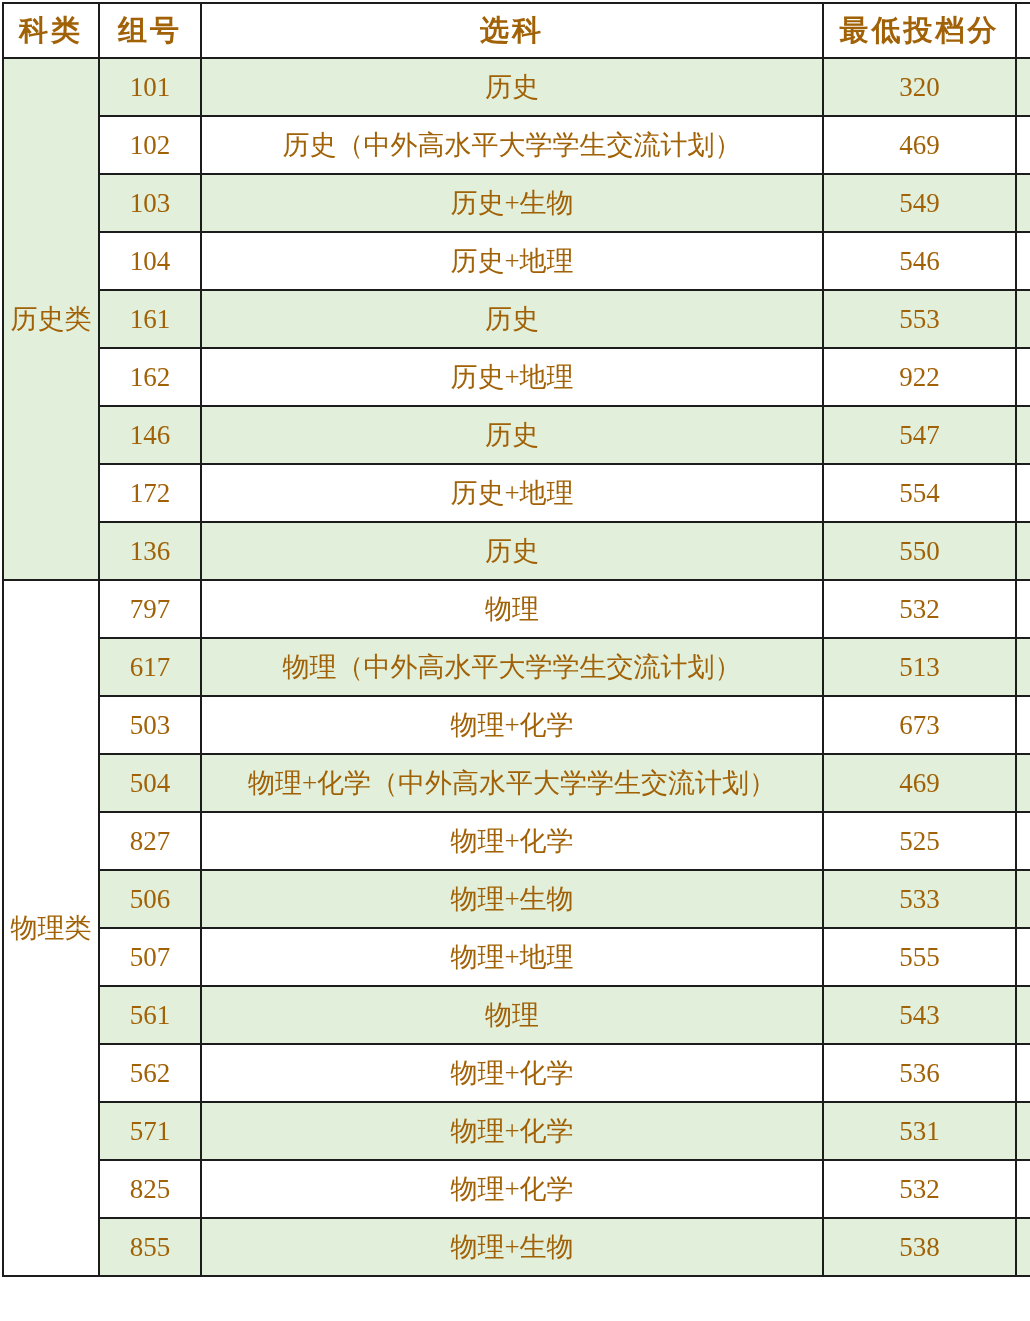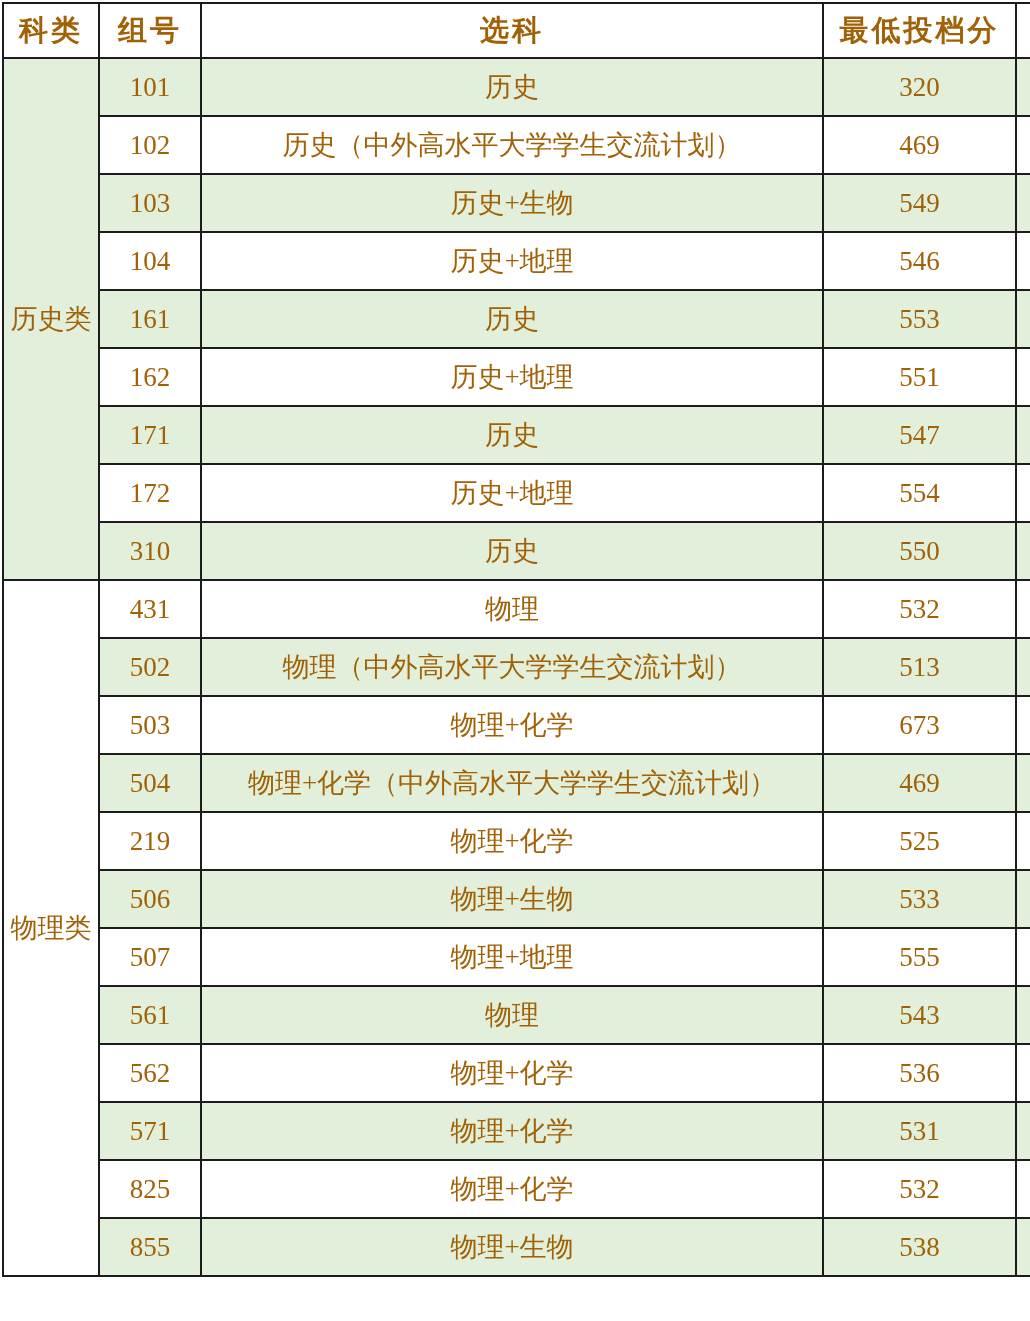--- a/index.html
+++ b/index.html
@@ -103,68 +103,68 @@
         </tr>
         <tr class="row-green">
           <td>161</td>
           <td>历史</td>
           <td>553</td>
           <td class="cell-strip"></td>
         </tr>
         <tr class="row-white">
           <td>162</td>
           <td>历史+地理</td>
-          <td>551</td>
-          <td class="cell-strip"></td>
-        </tr>
-        <tr class="row-green">
-          <td>171</td>
+          <td>922</td>
+          <td class="cell-strip"></td>
+        </tr>
+        <tr class="row-green">
+          <td>146</td>
           <td>历史</td>
           <td>547</td>
           <td class="cell-strip"></td>
         </tr>
         <tr class="row-white">
           <td>172</td>
           <td>历史+地理</td>
           <td>554</td>
           <td class="cell-strip"></td>
         </tr>
         <tr class="row-green">
-          <td>310</td>
+          <td>136</td>
           <td>历史</td>
           <td>550</td>
           <td class="cell-strip"></td>
         </tr>
         <tr class="row-white">
           <td rowspan="12" class="cell-category cat-white">物理类</td>
-          <td>431</td>
+          <td>797</td>
           <td>物理</td>
           <td>532</td>
           <td class="cell-strip"></td>
         </tr>
         <tr class="row-green">
-          <td>502</td>
+          <td>617</td>
           <td>物理（中外高水平大学学生交流计划）</td>
           <td>513</td>
           <td class="cell-strip"></td>
         </tr>
         <tr class="row-white">
           <td>503</td>
           <td>物理+化学</td>
           <td>673</td>
           <td class="cell-strip"></td>
         </tr>
         <tr class="row-green">
           <td>504</td>
           <td>物理+化学（中外高水平大学学生交流计划）</td>
           <td>469</td>
           <td class="cell-strip"></td>
         </tr>
         <tr class="row-white">
-          <td>219</td>
+          <td>827</td>
           <td>物理+化学</td>
           <td>525</td>
           <td class="cell-strip"></td>
         </tr>
         <tr class="row-green">
           <td>506</td>
           <td>物理+生物</td>
           <td>533</td>
           <td class="cell-strip"></td>
         </tr>

